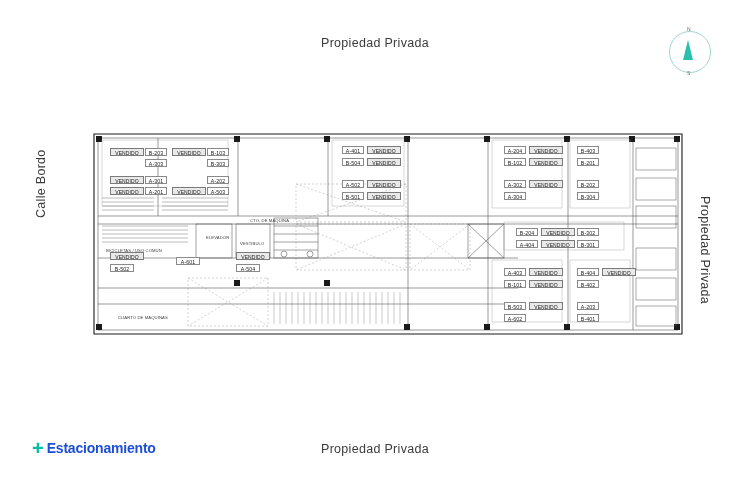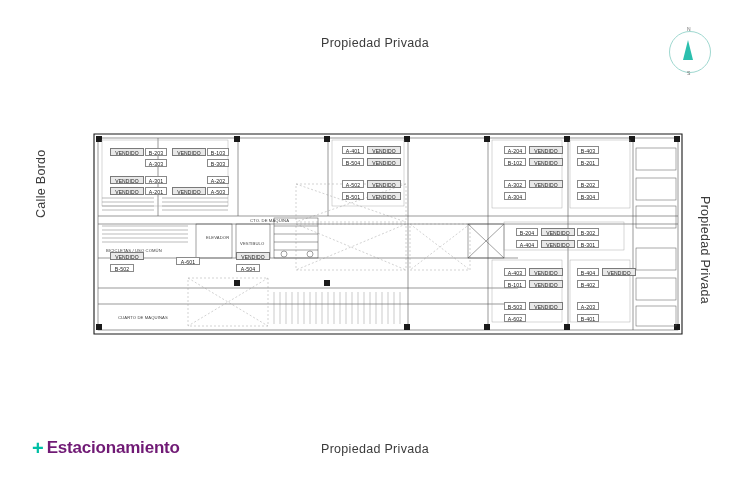--- a/index.html
+++ b/index.html
@@ -63,23 +63,23 @@
     align-items: center;
     gap: 3px;
   }
   #footer-logo .plus {
     font-size: 20px;
     font-weight: bold;
     color: #00bfa5;
     line-height: 1;
   }
   #footer-logo .word {
-    font-size: 17px;
+    font-size: 14px;
     font-weight: bold;
-    color: #701a75;
+    color: #1d4ed8;
     letter-spacing: -0.2px;
   }
 
   
   #compass {
     position: absolute;
     right: 38px;
     top: 28px;
     width: 46px;
     height: 46px;

